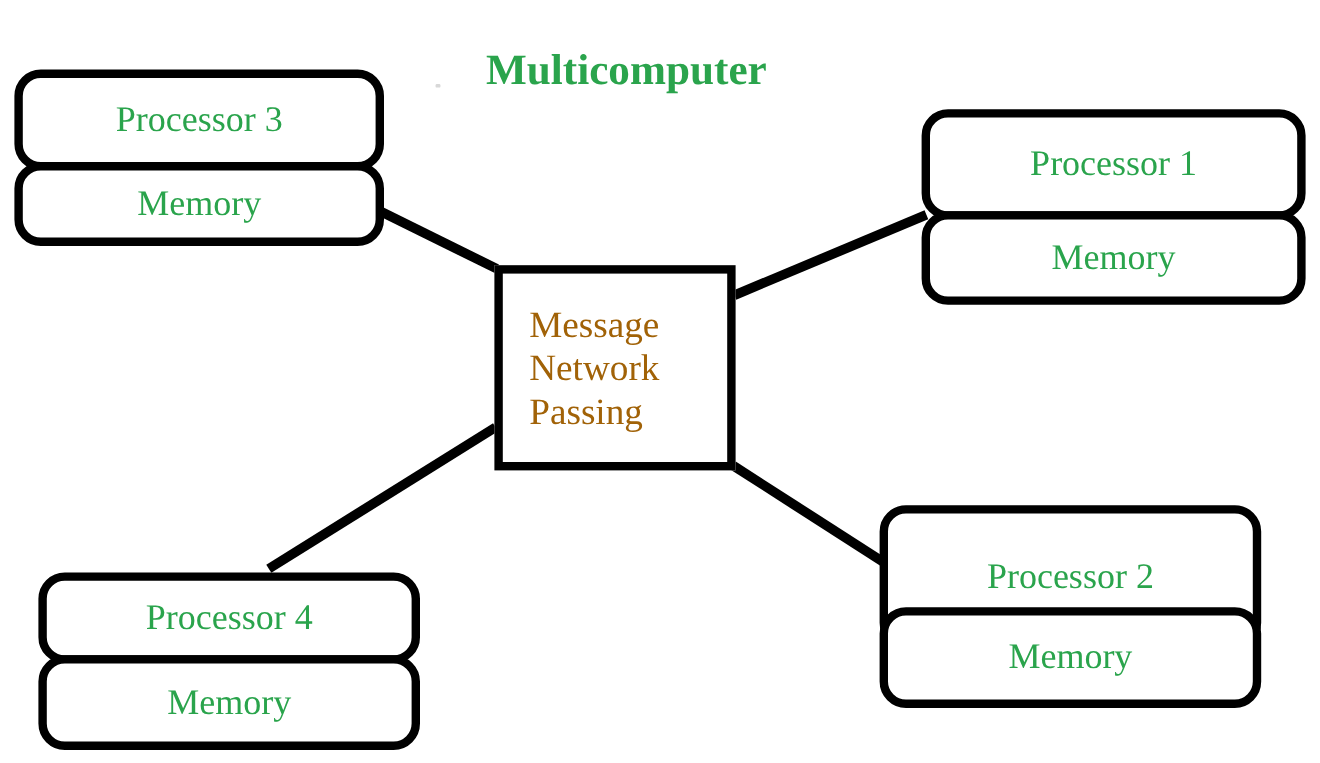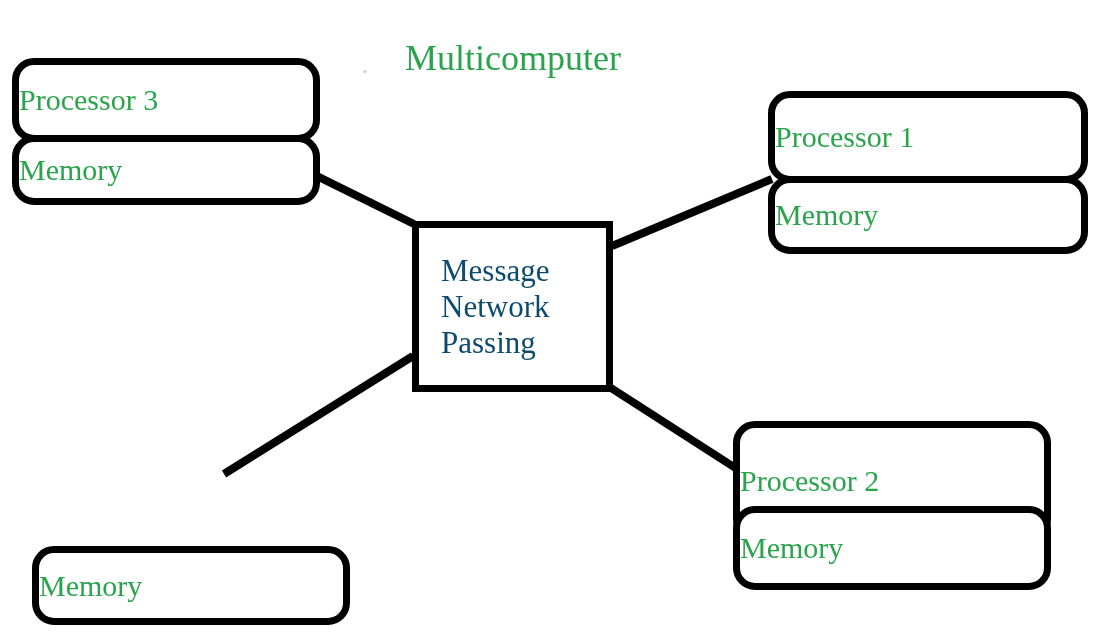--- a/index.html
+++ b/index.html
@@ -20,20 +20,21 @@
   #diagram-title {
     position: absolute;
     left: 405px;
     top: 36px;
     width: 300px;
     text-align: left;
     font-size: 36px;
     line-height: 44px;
     color: #2aa44c;
     white-space: nowrap;
+    font-weight: bold;
   }
 
   
   #title-speck {
     position: absolute;
     left: 363px;
     top: 70px;
     width: 4px;
     height: 3px;
     background: #d8d8d8;
@@ -56,20 +57,21 @@
   }
   .cell {
     position: absolute;
     left: 0;
     box-sizing: border-box;
     border: 7px solid #000000;
     border-radius: 22px;
     background: #ffffff;
     display: flex;
     align-items: center;
+    justify-content: center;
     color: #2aa44c;
     font-size: 30px;
     line-height: 1;
   }
   .cell.proc { top: 0; }
   .cell.mem  { }
 
   
   #network-box {
     position: absolute;
@@ -80,21 +82,21 @@
     box-sizing: border-box;
     border: 7px solid #000000;
     background: #ffffff;
     display: flex;
     flex-direction: column;
     justify-content: center;
     padding-left: 22px;
     box-sizing: border-box;
   }
   #network-box .nline {
-    color: #0c4a6e;
+    color: #a16207;
     font-size: 31px;
     line-height: 36px;
     text-align: left;
     white-space: nowrap;
   }
 </style>
 </head>
 <body>
 
 <div id="canvas">
@@ -131,20 +133,23 @@
   <div class="node" id="node-processor-2" style="left:733px; top:421px; width:318px; height:169px;">
     <div class="cell proc" style="top:0; width:318px; height:120px;">
       <span>Processor 2</span>
     </div>
     <div class="cell mem" style="top:85px; width:318px; height:84px;">
       <span>Memory</span>
     </div>
   </div>
 
   <div class="node" id="node-processor-4" style="left:32px; top:477px; width:318px; height:148px;">
+    <div class="cell proc" style="top:0; width:318px; height:76px;">
+      <span>Processor 4</span>
+    </div>
     <div class="cell mem" style="top:69px; width:318px; height:79px;">
       <span>Memory</span>
     </div>
   </div>
 
   <div id="network-box">
     <div class="nline">Message</div>
     <div class="nline">Network</div>
     <div class="nline">Passing</div>
   </div>

